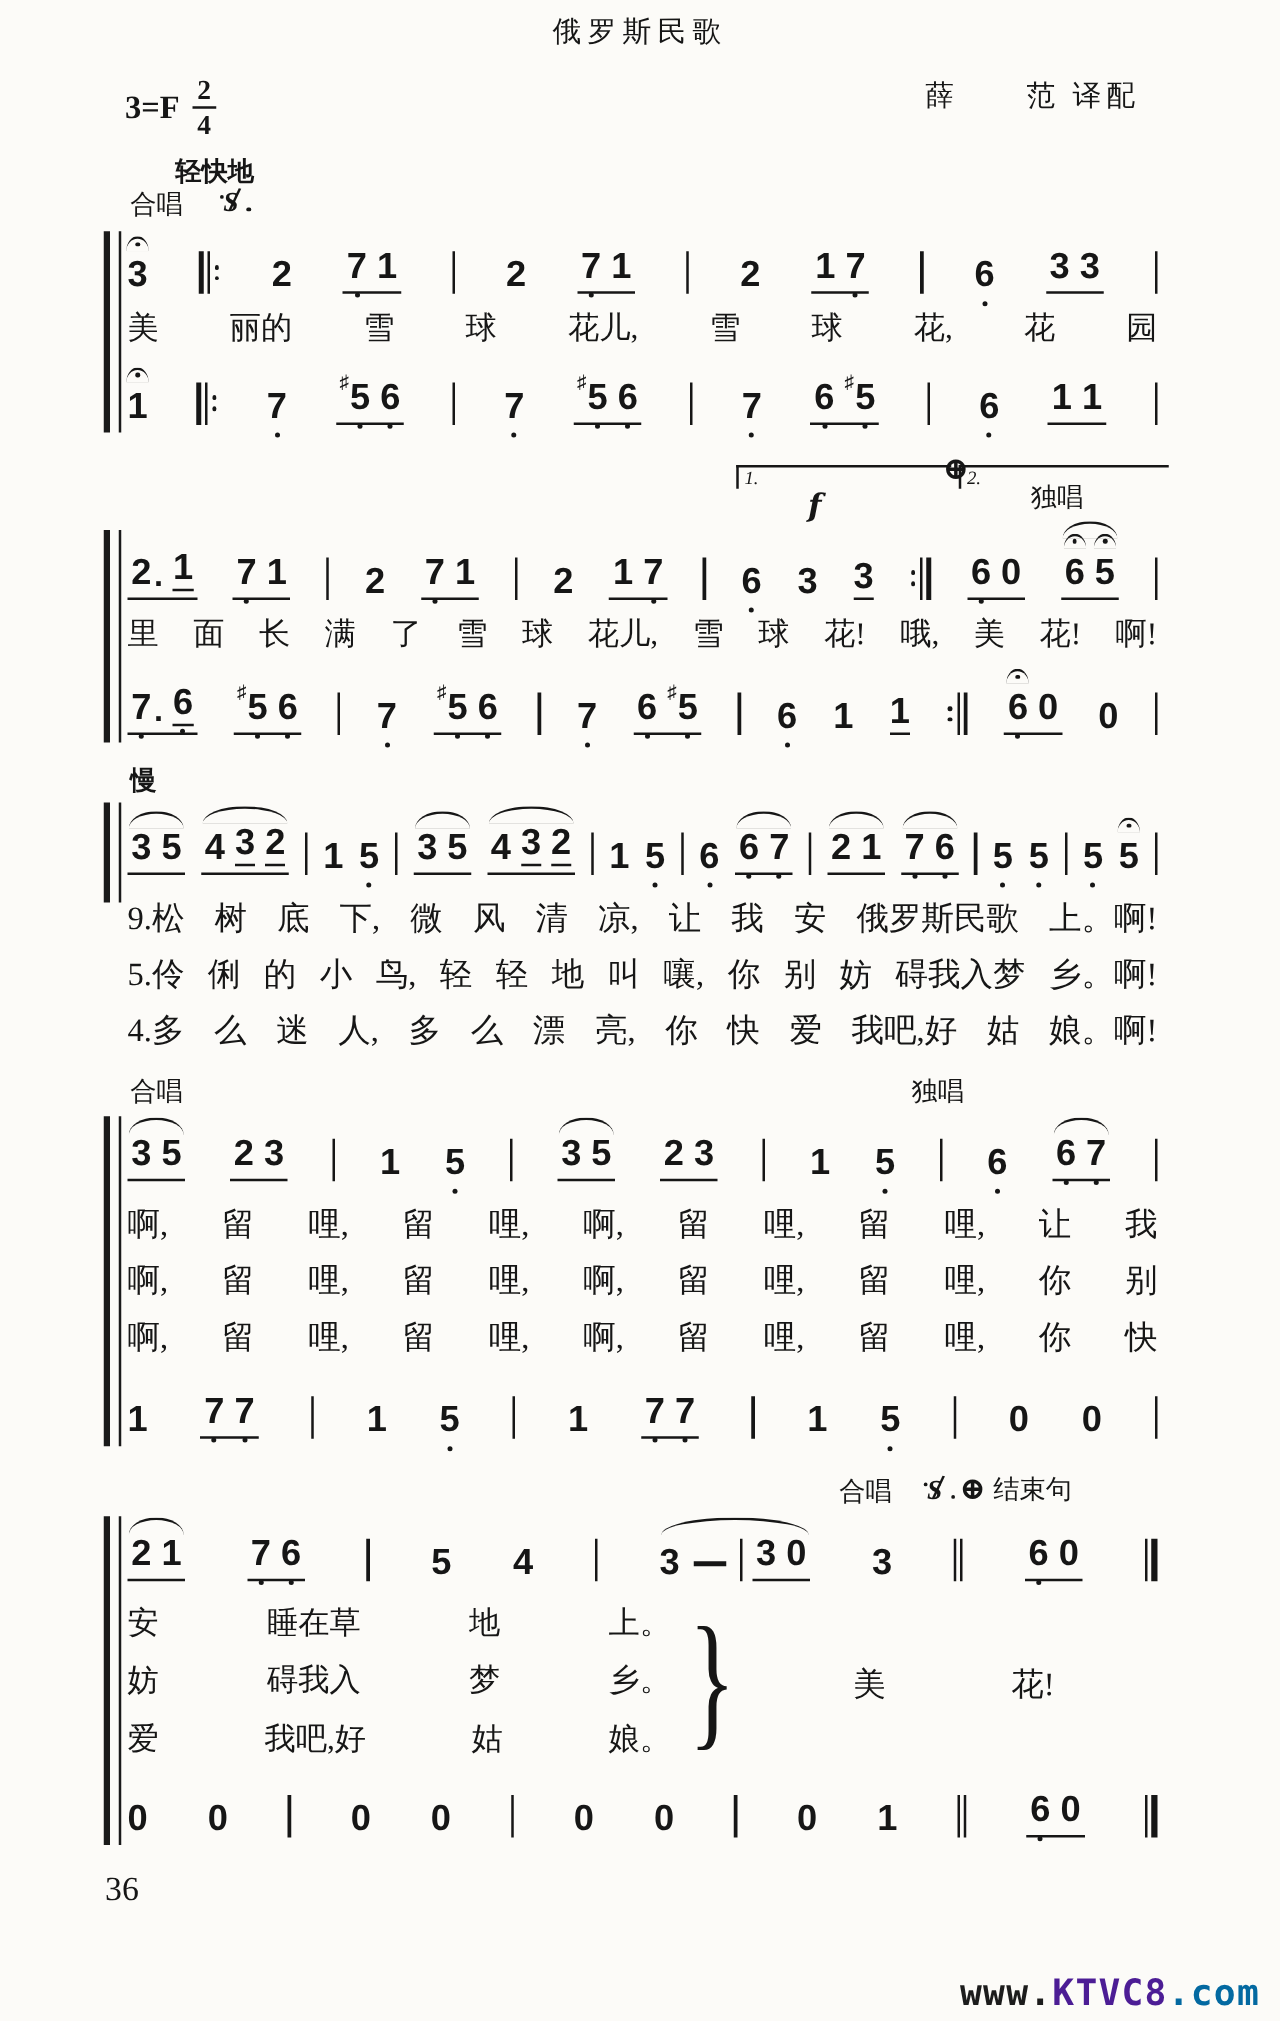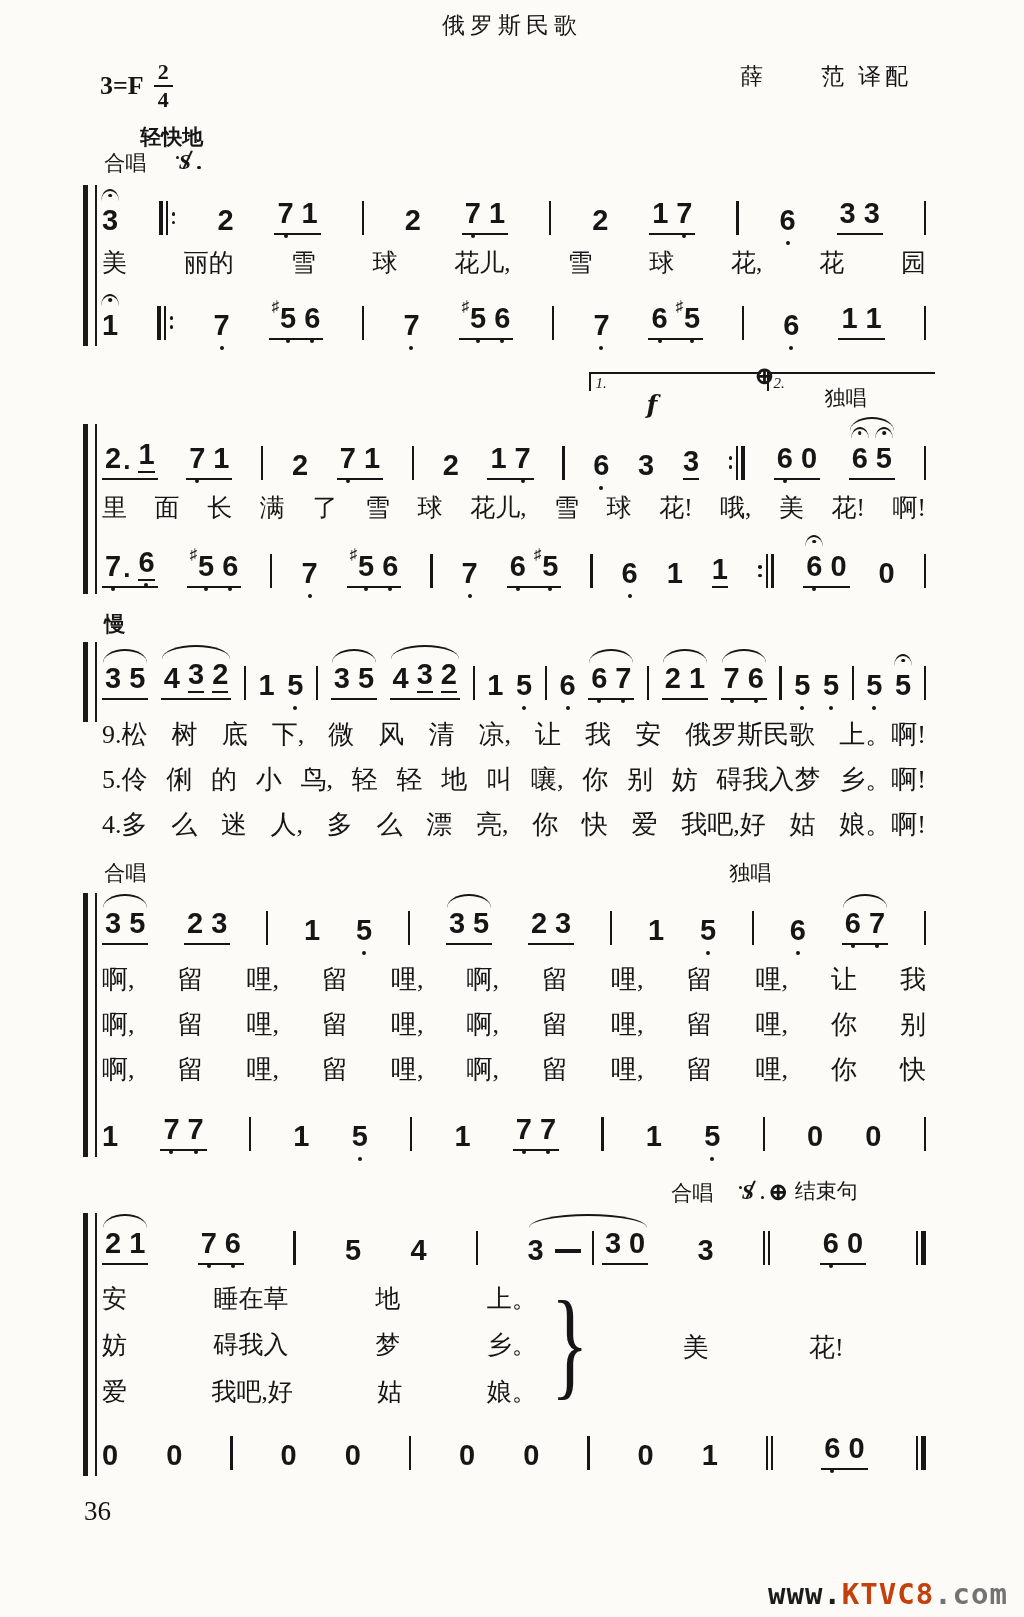--- a/index.html
+++ b/index.html
@@ -978,15 +978,15 @@
           <span class="bar">
             <span class="vl" style="width: 2.2px;"></span>
             <span class="vl" style="width: 5.2px;"></span>
           </span>
         </div>
       </section>
     </div>
 
   <div class="pageno">36</div>
   <div class="wm">
-    <span style="color:#1c1c1c">www.</span><span style="color:#c2410c">KTVC8</span><span style="color:#737373">.com</span>
+    <span style="color:#1c1c1c">www.</span><span style="color:#4c1d95">KTVC8</span><span style="color:#0369a1">.com</span>
   </div>
 </div>
 
 </body></html>

